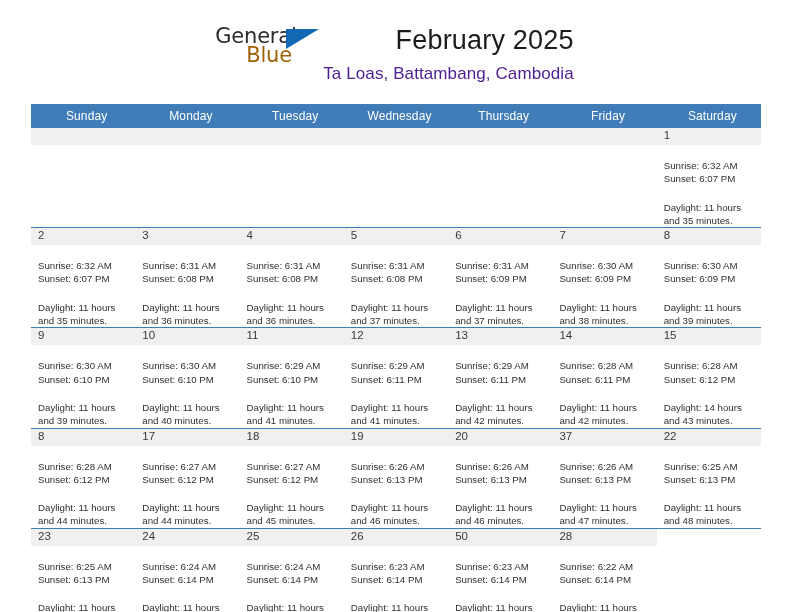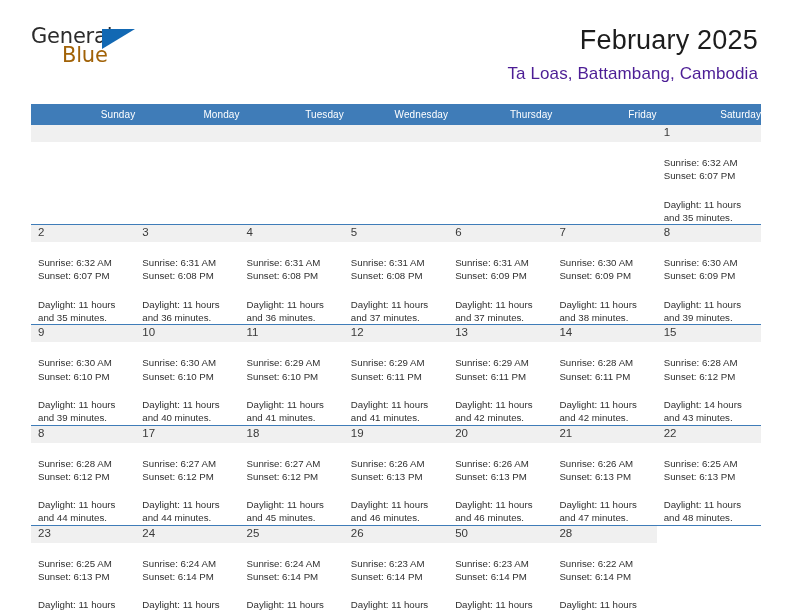--- a/index.html
+++ b/index.html
@@ -22,21 +22,21 @@
   }
 
   
   .header {
     position: relative;
     height: 68px;
     padding: 26px 34px 0 31px;
     box-sizing: border-box;
     display: flex;
     align-items: flex-start;
-    justify-content: space-between;
+    justify-content: center;
   }
   .logo {
     position: relative;
     width: 108px;
     height: 46px;
     line-height: 1;
     user-select: none;
   }
   .logo-general {
     position: absolute;
@@ -89,22 +89,22 @@
     left: 31px;
     top: 104px;
     width: 730px;
     border-collapse: collapse;
     table-layout: fixed;
   }
   .calendar th {
     background: #3f7cb8;
     color: #ffffff;
     font-weight: normal;
-    font-size: 10px;
-    text-align: right;
+    font-size: 12px;
+    text-align: center;
     padding: 5px 0 5px 7px;
     height: 21px;
     box-sizing: border-box;
     border: none;
     letter-spacing: 0.1px;
   }
   .calendar td {
     vertical-align: top;
     padding: 0;
     border-top: 1px solid #3f7cb8;
@@ -355,21 +355,21 @@
           </td>
           <td>
             <div class="daynum-strip">20</div>
             <div class="cell-body">
               <div>Sunrise: 6:26 AM</div>
               <div>Sunset: 6:13 PM</div>
               <div class="daylight">Daylight: 11 hours and 46 minutes.</div>
             </div>
           </td>
           <td>
-            <div class="daynum-strip">21</div>
+            <div class="daynum-strip">37</div>
             <div class="cell-body">
               <div>Sunrise: 6:26 AM</div>
               <div>Sunset: 6:13 PM</div>
               <div class="daylight">Daylight: 11 hours and 47 minutes.</div>
             </div>
           </td>
           <td>
             <div class="daynum-strip">22</div>
             <div class="cell-body">
               <div>Sunrise: 6:25 AM</div>

